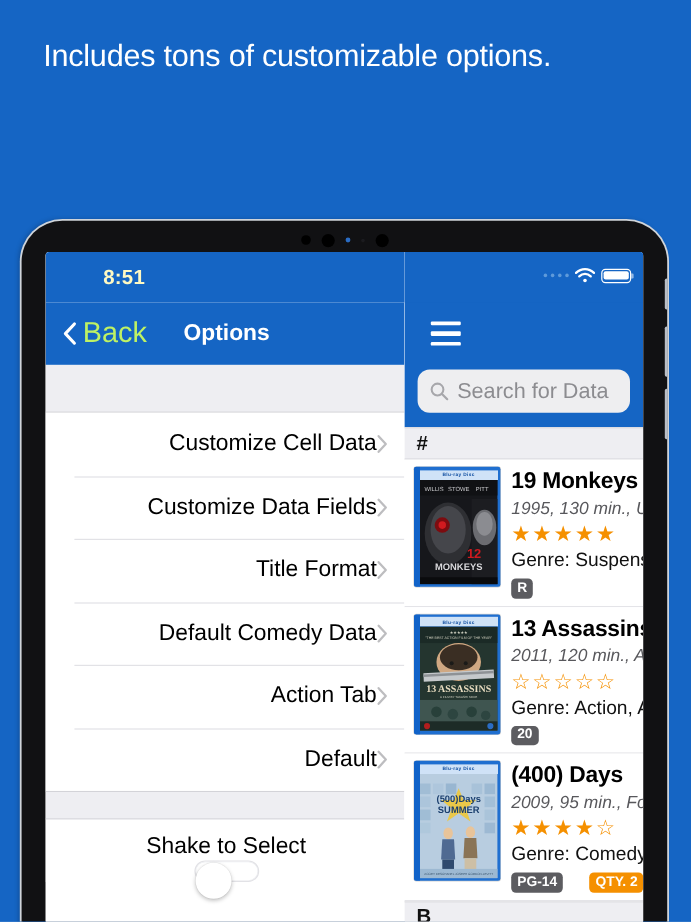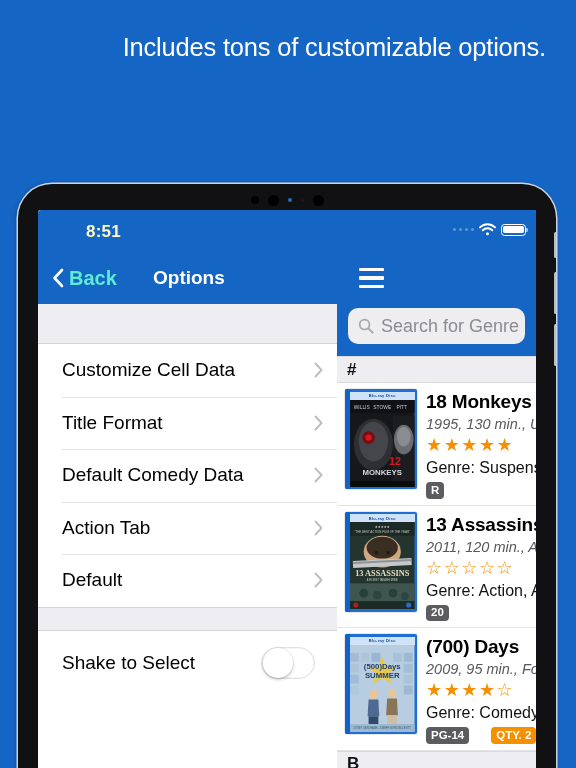--- a/index.html
+++ b/index.html
@@ -8,21 +8,21 @@
     overflow: hidden;
     font-family: "Liberation Sans", sans-serif;
     background: #1565c4;
   }
   #stage { position: relative; width: 576px; height: 768px; background: #1565c4; }
 
   
   .headline {
     position: absolute; left: 36px; top: 30px; width: 510px;
     color: #ffffff; font-size: 25.5px; font-weight: 400;
-    letter-spacing: -0.2px; line-height: 34px; text-align: right;
+    letter-spacing: -0.2px; line-height: 34px;
   }
 
   
   .device {
     position: absolute; left: 18px; top: 184px;
     width: 538px; height: 640px;
     background: #111113;
     border-radius: 34px 34px 0 0;
     box-shadow: 0 0 0 1.5px #cfd4da, -2px 0 4px rgba(0,0,0,.25);
     overflow: hidden;
@@ -78,41 +78,41 @@
     width: 2px; height: 4.6px; background: rgba(255,255,255,.55); border-radius: 0 1px 1px 0;
   }
   .batt i { display: block; width: 100%; height: 100%; background: #fff; border-radius: 1.7px; }
 
   
   .navbar-left {
     height: 52px; background: #1565c4; display: flex; align-items: center; position: relative;
   }
   .back-btn { display: flex; align-items: center; gap: 5px; position: absolute; left: 14px; cursor: pointer; }
   .chev-back { width: 12px; height: 20px; display: block; }
-  .back-label { color: #5eead4; font-size: 20px; font-weight: 700; }
+  .back-label { color: #bef264; font-size: 24px; font-weight: 400; }
   .nav-title { color: #fff; font-size: 19px; font-weight: 600; position: absolute; left: 115px; }
 
   .gray-gap { background: #eeeef2; height: 40px; border-bottom: 1px solid #d3d3d8; }
 
   
-  .menu-list { background: #fff; }
+  .menu-list { background: #fff; text-align: right; }
   .menu-row {
     height: 52.5px; display: flex; align-items: center;
     padding: 0 14px 0 24px; position: relative; cursor: pointer; background: #fff;
   }
   .menu-row + .menu-row::before {
     content: ""; position: absolute; left: 24px; right: 0; top: 0; height: 1px; background: #e2e2e6;
   }
   .menu-label { font-size: 19px; color: #000; font-weight: 400; flex: 1; }
   .chev-r { width: 9px; height: 16px; opacity: .45; }
 
   .gray-gap2 { background: #eeeef2; height: 24px; border-top: 1px solid #d3d3d8; border-bottom: 1px solid #d3d3d8; }
 
   .switch-row {
-    height: 52px; display: flex; align-items: center; padding: 12px 22px 0 24px; background: #fff;
+    height: 52px; display: flex; align-items: center; padding: 12px 22px 0 24px; background: #fff; flex-direction: column;
   }
   .switch-label { font-size: 19px; color: #000; flex: 1; }
   .toggle {
     width: 54px; height: 32px; border-radius: 16px; background: #fff;
     border: 1.3px solid #e2e2e6; position: relative; cursor: pointer;
     box-shadow: inset 0 0 0 .5px #eceef1;
   }
   .toggle i {
     position: absolute; left: 0.5px; top: 0.5px; width: 30px; height: 30px;
     border-radius: 50%; background: #fff; box-shadow: 0 1.5px 3.5px rgba(0,0,0,.26), 0 0 0 .5px rgba(0,0,0,.05);
@@ -205,20 +205,26 @@
             <span class="back-label">Back</span>
           </div>
           <div class="nav-title">Options</div>
         </div>
 
         <div class="gray-gap"></div>
 
         <div class="menu-list">
           <div class="menu-row">
             <span class="menu-label">Customize Cell Data</span>
+            <svg class="chev-r" viewBox="0 0 9 16">
+              <polyline points="1.5,1.5 7.5,8 1.5,14.5" fill="none" stroke="#6f6f74" stroke-width="1.9" stroke-linecap="round" stroke-linejoin="round"></polyline>
+              </svg>
+          </div>
+          <div class="menu-row">
+            <span class="menu-label">Customize Data Fields</span>
             <svg class="chev-r" viewBox="0 0 9 16">
               <polyline points="1.5,1.5 7.5,8 1.5,14.5" fill="none" stroke="#6f6f74" stroke-width="1.9" stroke-linecap="round" stroke-linejoin="round"></polyline>
               </svg>
           </div>
           <div class="menu-row">
             <span class="menu-label">Title Format</span>
             <svg class="chev-r" viewBox="0 0 9 16">
               <polyline points="1.5,1.5 7.5,8 1.5,14.5" fill="none" stroke="#6f6f74" stroke-width="1.9" stroke-linecap="round" stroke-linejoin="round"></polyline>
               </svg>
           </div>
@@ -281,21 +287,21 @@
                 <i></i>
               </span>
           </div>
 
           <div class="search-wrap">
             <div class="searchbar">
               <svg class="mag" viewBox="0 0 16 16">
                 <circle cx="6.6" cy="6.6" r="4.9" fill="none" stroke="#6e6e73" stroke-width="1.7"></circle>
                 <line x1="10.3" y1="10.3" x2="14.7" y2="14.7" stroke="#6e6e73" stroke-width="1.9" stroke-linecap="round"></line>
               </svg>
-              <span class="search-ph">Search for Genre</span>
+              <span class="search-ph">Search for Data</span>
             </div>
           </div>
         </div>
 
         <div class="section-hdr">#</div>
 
         <div class="movie-row">
           <div class="cover">
             <span class="spine"></span>
             <span class="brbar">
@@ -315,21 +321,21 @@
                 <path d="M44 16 L66 16 L66 88 L44 88 Z" fill="#1c1d21"></path>
                 <ellipse cx="55" cy="40" rx="10" ry="15" fill="#6b6c71"></ellipse>
                 <ellipse cx="55" cy="37" rx="7" ry="10" fill="#8b8c91"></ellipse>
                 <text x="40" y="66" font-size="11" font-weight="bold" fill="#cf1a1f" font-family="Liberation Sans">12</text>
                 <text x="33" y="76" font-size="8" font-weight="bold" fill="#d9d9dc" font-family="Liberation Sans" text-anchor="middle">MONKEYS</text>
                 <rect x="0" y="82" width="66" height="6" fill="#0a0b0d"></rect>
               </svg>
             </span>
           </div>
           <div class="meta">
-            <div class="m-title">18 Monkeys</div>
+            <div class="m-title">19 Monkeys</div>
             <div class="m-sub">1995, 130 min., Uni</div>
             <div class="stars">★★★★★</div>
             <div class="m-genre">Genre: Suspense</div>
             <div class="badges">
               <span class="badge">R</span>
             </div>
           </div>
         </div>
 
         <div class="movie-row">
@@ -404,21 +410,21 @@
                 <path d="M19 72 L29 72 L29 80 L19 80 Z" fill="#2f4a6e"></path>
                 <ellipse cx="43" cy="49" rx="4" ry="5" fill="#e8c49a"></ellipse>
                 <path d="M38 54 L48 54 L49 71 L37 71 Z" fill="#8a7456"></path>
                 <path d="M38 71 L48 71 L48 80 L38 80 Z" fill="#cdbfa5"></path>
                 <rect x="0" y="80" width="66" height="8" fill="#9db9d2"></rect>
                 <text x="33" y="85" font-size="2.6" fill="#3b566f" font-family="Liberation Sans" text-anchor="middle">ZOOEY DESCHANEL  JOSEPH GORDON-LEVITT</text>
               </svg>
             </span>
           </div>
           <div class="meta">
-            <div class="m-title">(700) Days</div>
+            <div class="m-title">(400) Days</div>
             <div class="m-sub">2009, 95 min., Fox</div>
             <div class="stars">★★★★☆</div>
             <div class="m-genre">Genre: Comedy</div>
             <div class="badges">
               <span class="badge">PG-14</span>
               <span class="badge qty">QTY. 2</span>
             </div>
           </div>
         </div>
 

